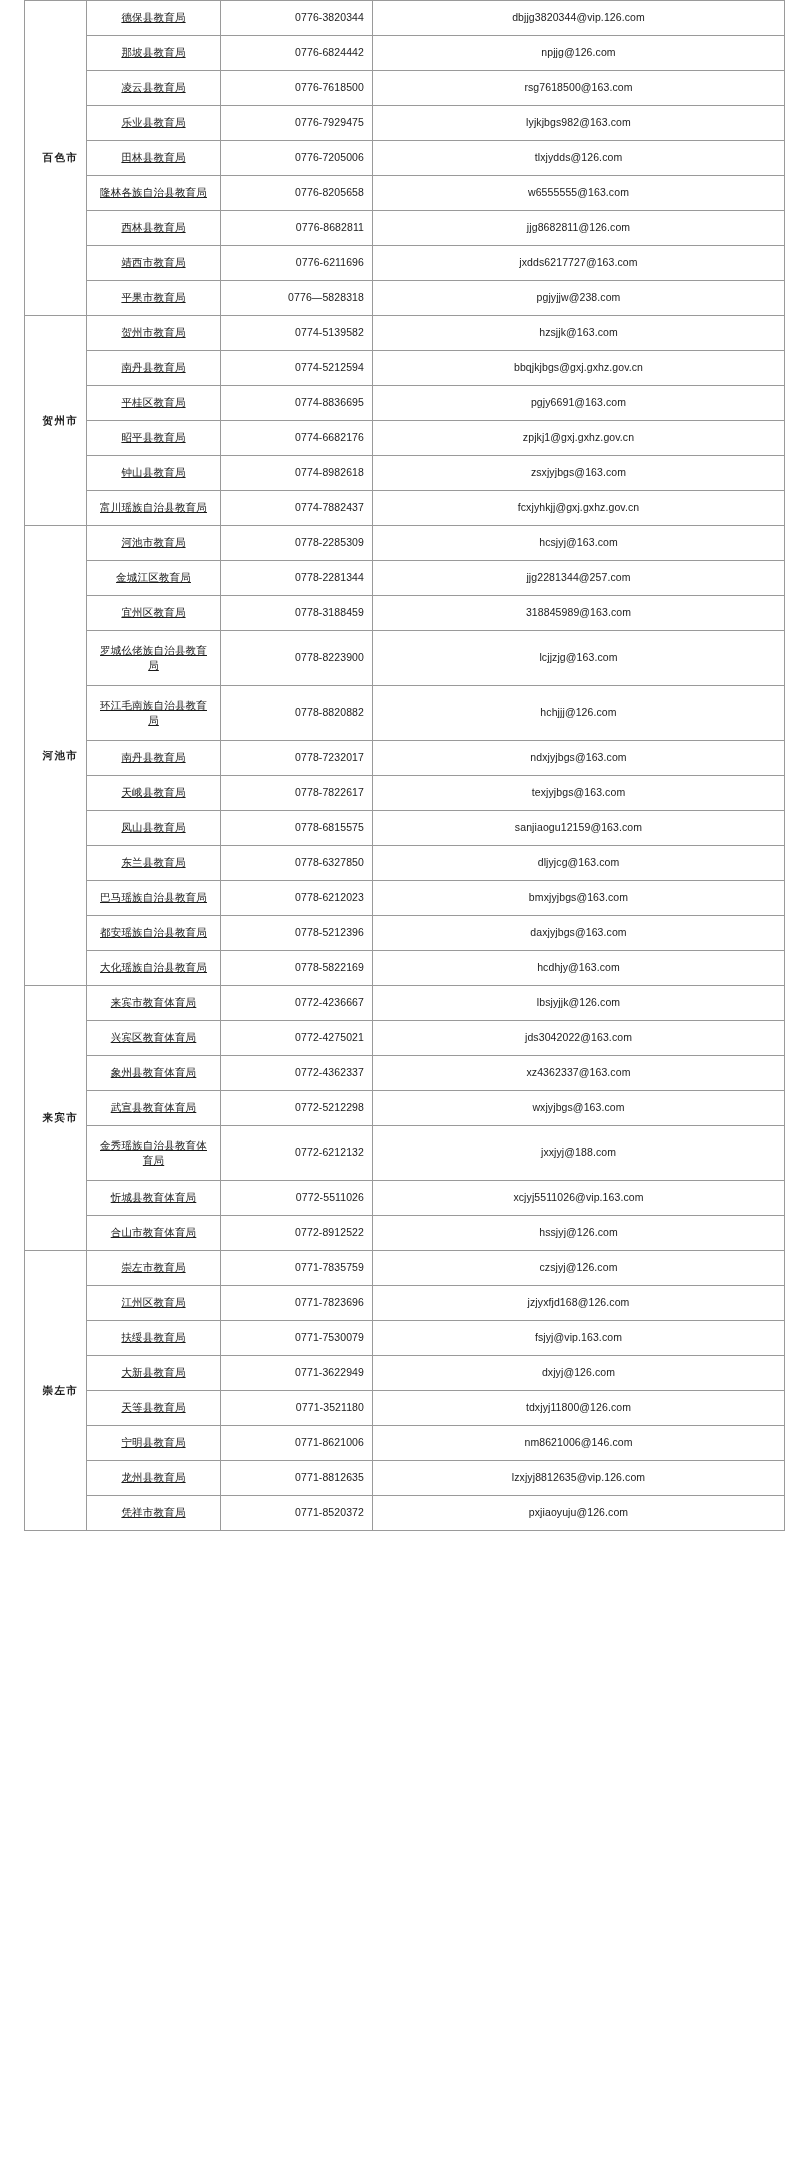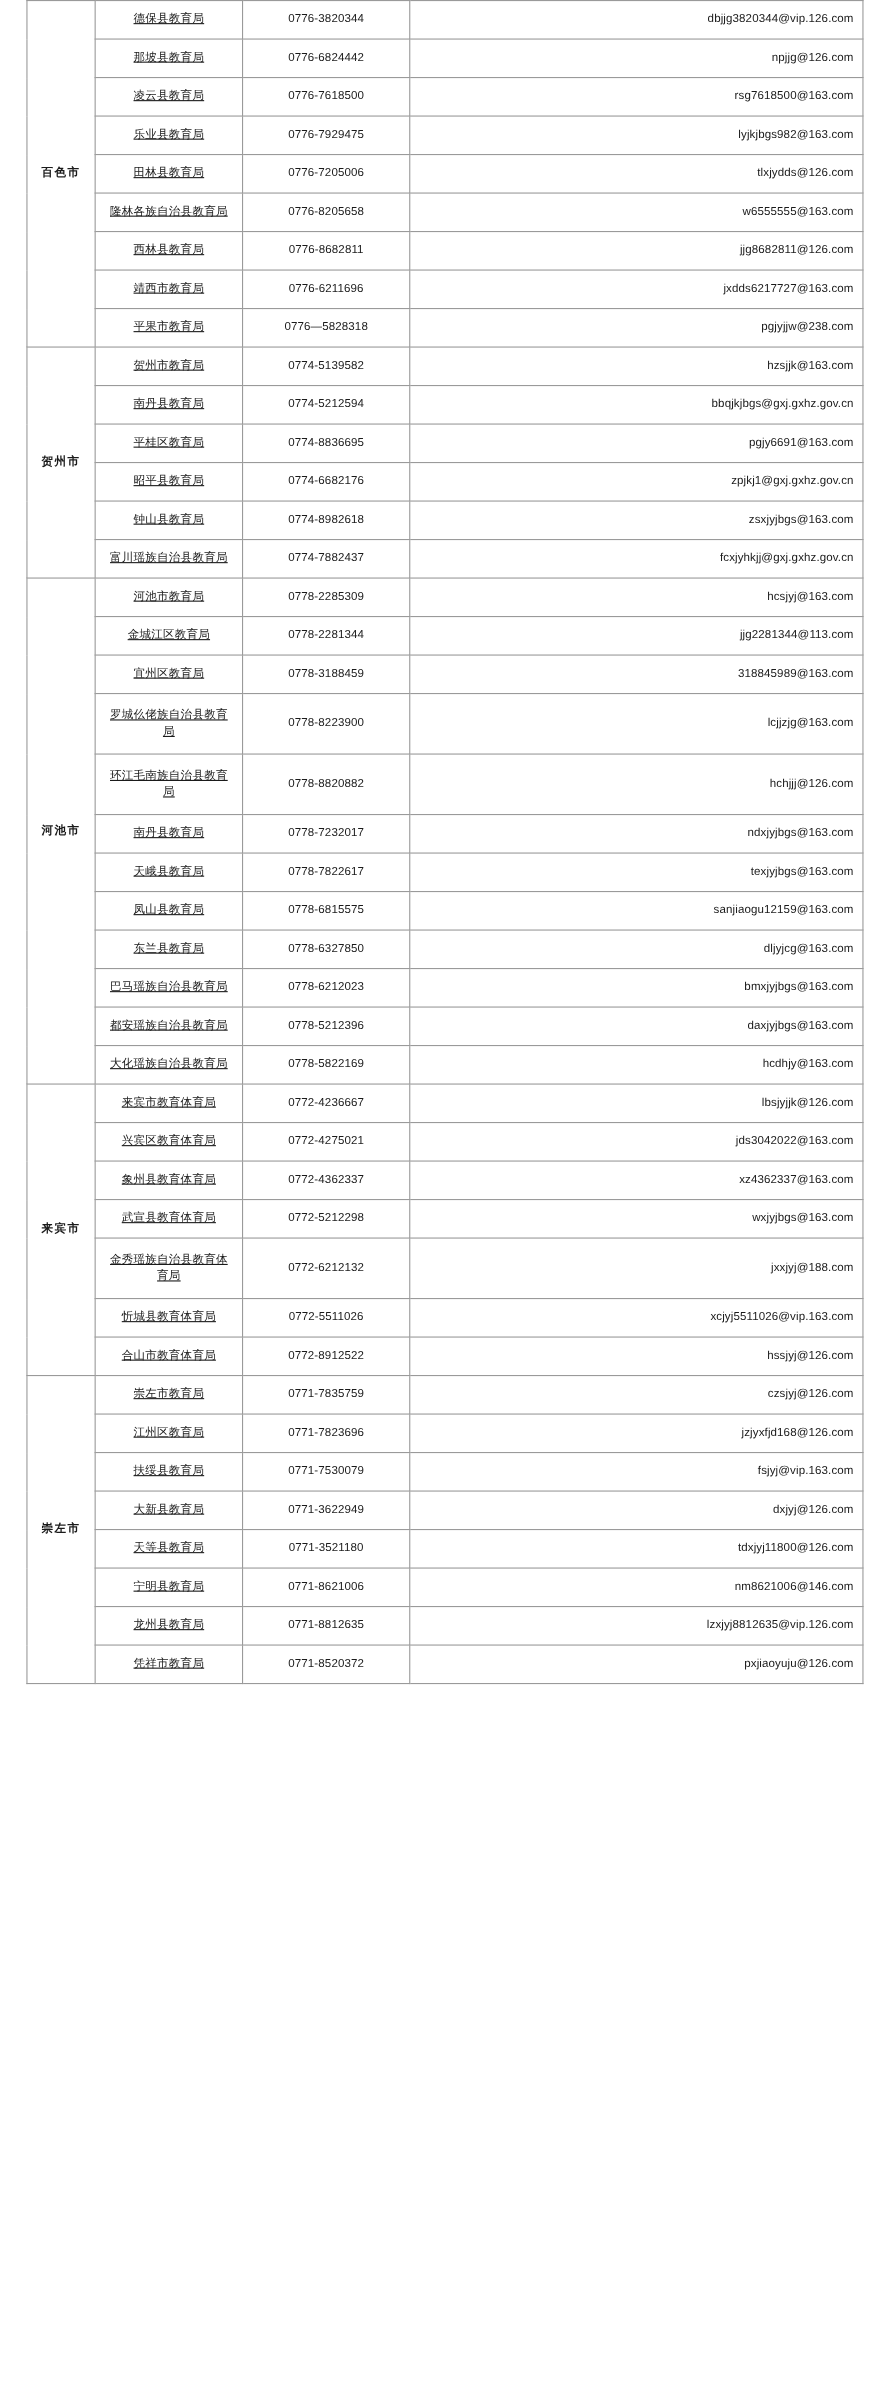--- a/index.html
+++ b/index.html
@@ -37,41 +37,41 @@
   table.contact-table td {
     border: 1px solid #9a9a9a;
     padding: 0 8px;
     font-size: 10.5px;
     line-height: 1.45;
     vertical-align: middle;
     background: #ffffff;
     box-sizing: border-box;
   }
   td.city-cell {
-    text-align: center;
+    text-align: right;
     font-weight: bold;
     letter-spacing: 1.3px;
     font-size: 10.5px;
     padding: 0 2px;
   }
   td.bureau-cell {
     text-align: center;
     font-size: 10.5px;
     letter-spacing: 0.2px;
     padding: 0 6px;
     text-decoration: underline;
   }
   td.phone-cell {
-    text-align: center;
+    text-align: right;
     padding-left: 18px;
     font-size: 11px;
     letter-spacing: 0.1px;
   }
   td.email-cell {
-    text-align: right;
+    text-align: center;
     padding-left: 18px;
     font-size: 11px;
     letter-spacing: 0.1px;
   }
   tr.data-row { height: 35px; }
   tr.tall-row { height: 55px; }
 </style>
 </head>
 <body>
 
@@ -163,21 +163,21 @@
         </tr>
         <tr class="data-row">
           <td class="city-cell" rowspan="12">河池市</td>
           <td class="bureau-cell">河池市教育局</td>
           <td class="phone-cell">0778-2285309</td>
           <td class="email-cell">hcsjyj@163.com</td>
         </tr>
         <tr class="data-row">
           <td class="bureau-cell">金城江区教育局</td>
           <td class="phone-cell">0778-2281344</td>
-          <td class="email-cell">jjg2281344@113.com</td>
+          <td class="email-cell">jjg2281344@257.com</td>
         </tr>
         <tr class="data-row">
           <td class="bureau-cell">宜州区教育局</td>
           <td class="phone-cell">0778-3188459</td>
           <td class="email-cell">318845989@163.com</td>
         </tr>
         <tr class="data-row tall-row">
           <td class="bureau-cell">罗城仫佬族自治县教育局</td>
           <td class="phone-cell">0778-8223900</td>
           <td class="email-cell">lcjjzjg@163.com</td>

